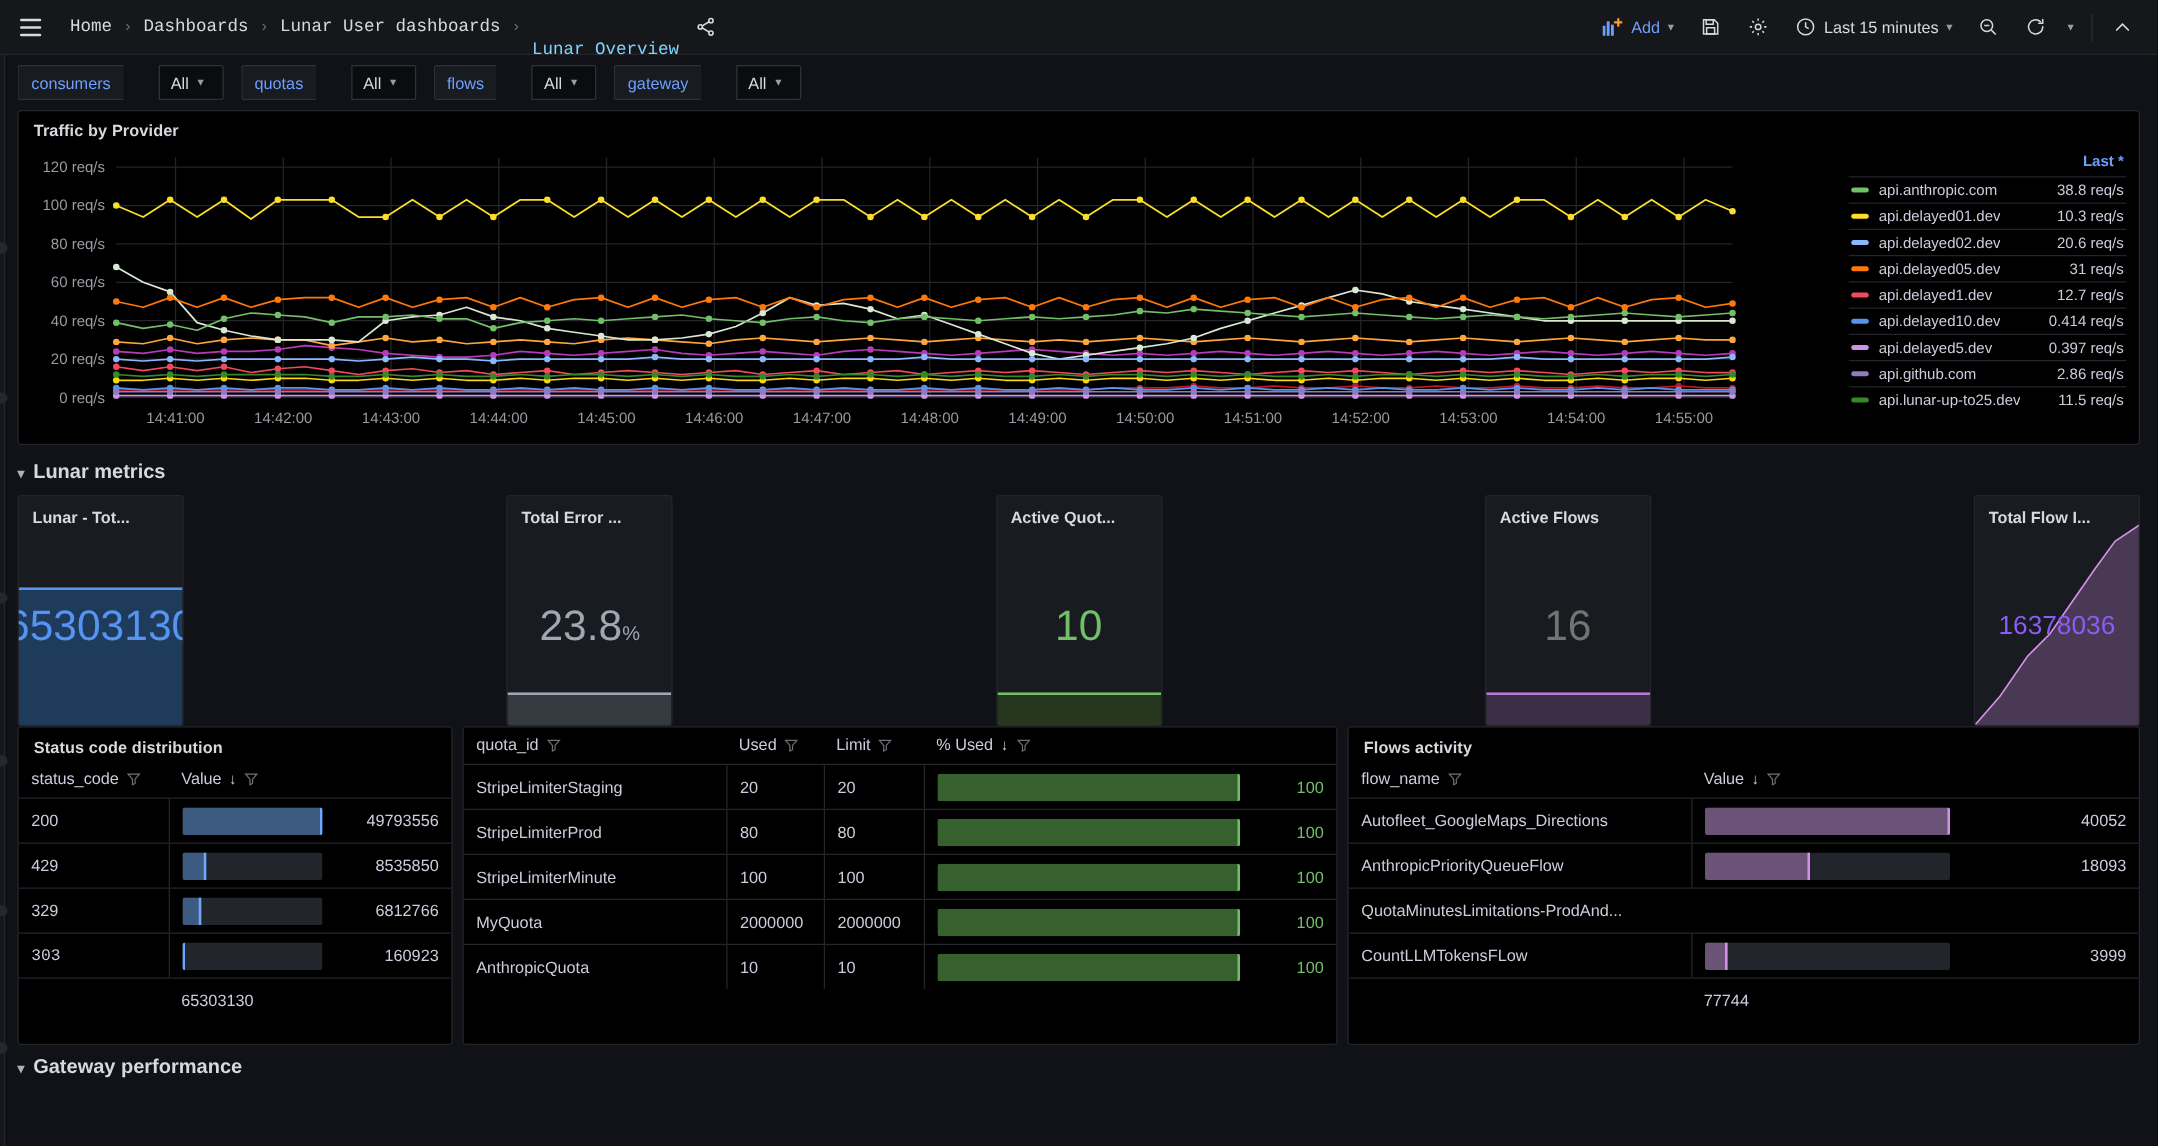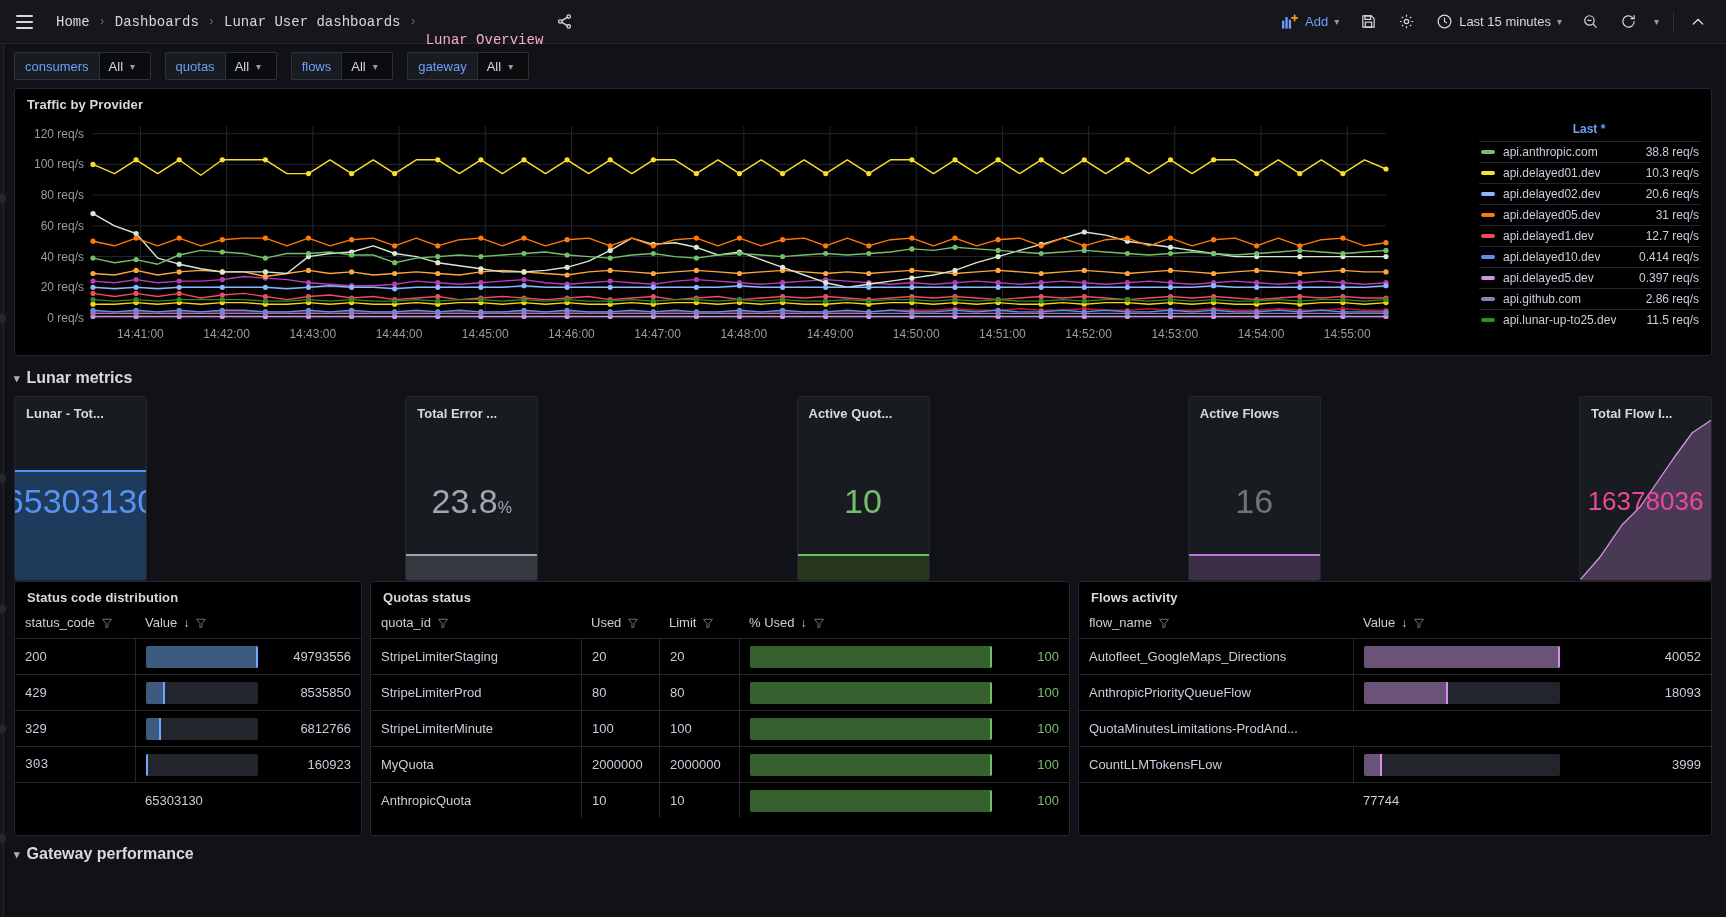--- a/index.html
+++ b/index.html
@@ -19,37 +19,37 @@
     border-bottom: 1px solid #24262b;
     display: flex; align-items: center;
     padding: 0 14px 0 10px;
     position: relative;
   }
   .hamburger { width: 28px; height: 28px; display:flex; flex-direction:column;
     justify-content:center; align-items:center; gap:4px; cursor:pointer; border-radius:3px; }
   .hamburger span { display:block; width:17px; height:2px; background:#d8d9de; border-radius:1px; }
   .crumbs { display:flex; align-items:center; gap:9px; margin-left: 18px; font-family: Liberation Mono, monospace; }
   .crumb { color:#d8d9de; font-size:14px; cursor:pointer; }
-  .crumb.current { color:#f9a8d4; cursor:default;margin-top:36px; }
+  .crumb.current { color:#7dd3fc; cursor:default;margin-top:36px; }
   .crumb-sep { color:#6e6f78; font-size:12px; }
   .share-icon { margin-left:13px; width:18px; height:18px; color:#d8d9de; cursor:pointer; display:flex; align-items:center;}
   .top-right { margin-left:auto; display:flex; align-items:center; gap:4px; }
   .tb-btn {
     height:30px; display:flex; align-items:center; gap:6px;
     padding:0 8px; border-radius:3px; color:#d8d9de; cursor:pointer;
     font-size:13px; background:transparent; border:none;
   }
   .tb-btn.addbtn { color:#6e9fff; font-weight:500; }
   .tb-sep { width:1px; height:22px; background:#2c2f36; margin:0 6px; }
   .icon-sq { width:18px; height:18px; display:inline-flex; align-items:center; justify-content:center; }
   .chev { font-size:10px; color:#9a9aa3; }
 
   
   .varbar { height:44px; display:flex; align-items:center; padding:0 14px; gap:0; }
-  .varbar .vargroup { display:flex; align-items:center; margin-right:14px; }
+  .varbar .vargroup { display:flex; align-items:center; margin-right:14px;gap:28px; }
   .var-label {
     height:28px; display:flex; align-items:center; padding:0 10px;
     background:#181b1f; border:1px solid #2c3235; border-right:none;
     border-radius:2px 0 0 2px; color:#6e9fff; font-size:13px; cursor:pointer;
   }
   .var-value {
     height:28px; display:flex; align-items:center; gap:7px; padding:0 9px;
     background:#0b0c0e; border:1px solid #2c3235; border-radius:0 2px 2px 0;
     color:#d8d9de; font-size:13px; cursor:pointer; min-width:52px;
   }
@@ -63,21 +63,21 @@
   .panel-title {
     font-size:13px; font-weight:600; color:#d8d9de;
     padding:8px 10px 4px 12px; letter-spacing:.1px;
   }
 
   
   .ts-panel { height:268px; margin-bottom:4px; }
   .ts-body { flex:1; display:flex; min-height:0; }
   .ts-plot { flex:1; position:relative; min-width:0; }
   .ts-legend { width:238px; padding:4px 10px 0 6px; overflow:hidden; font-size:12px; }
-  .legend-head { text-align:center; color:#6e9fff; font-weight:600; padding:2px 2px 5px 0; font-size:12px; }
+  .legend-head { text-align:right; color:#6e9fff; font-weight:600; padding:2px 2px 5px 0; font-size:12px; }
   .legend-row {
     display:flex; align-items:center; gap:8px;
     border-top:1px solid #23252a; padding:3px 2px;
   }
   .legend-swatch { width:14px; height:4px; border-radius:2px; flex:none; }
   .legend-name { color:#ccccdc; white-space:nowrap; overflow:hidden; text-overflow:ellipsis; }
   .legend-val { margin-left:auto; color:#ccccdc; white-space:nowrap; }
 
   
   .section-row {
@@ -884,21 +884,21 @@
     </div>
   </div>
   <div class="stat-slot" style="justify-content:flex-end; flex:0 0 auto;">
     <div class="stat-panel">
       <div class="stat-title">Total Flow I...</div>
       <svg class="stat-spark" width="133" height="185" viewBox="0 0 133 185" style="position:absolute;inset:0;z-index:1">
         <path d="M0 183 L20 160 L42 128 L60 110 L78 84 L96 58 L112 36 L133 22 L133 185 L0 185 Z" fill="#4a3955"></path>
         <path d="M0 183 L20 160 L42 128 L60 110 L78 84 L96 58 L112 36 L133 22" fill="none" stroke="#d68fe8" stroke-width="1.3"></path>
       </svg>
       <div class="stat-value-wrap">
-          <div class="stat-value" id="stat-val-4" style="font-size: 26px; color: #ec4899;">16378036</div>
+          <div class="stat-value" id="stat-val-4" style="font-size: 21px; color: #8b5cf6;">16378036</div>
         </div>
     </div>
   </div>
 </div>
 
 <div class="table-row">
 
   <div class="panel tbl-panel" style="width:348px">
     <div class="panel-title">Status code distribution</div>
     <div class="tbl-head">
@@ -962,21 +962,20 @@
           </div>
         </div>
       </div>
     <div class="tbl-footer">
       <div class="td" style="width:120px"></div>
       <div class="td" style="flex:1">65303130</div>
     </div>
   </div>
 
   <div class="panel tbl-panel" style="width:700px">
-    <div class="panel-title">Quotas status</div>
     <div class="tbl-head">
       <div class="th" style="width:210px">
         <span>quota_id</span>
         <svg class="funnel" width="12" height="12" viewBox="0 0 16 16" fill="none" stroke="#ccccdc" stroke-width="1.3">
             <path d="M2 3h12l-4.6 5.4V13l-2.8 1.4V8.4z"></path>
           </svg>
       </div>
       <div class="th" style="width:78px">
         <span>Used</span>
         <svg class="funnel" width="12" height="12" viewBox="0 0 16 16" fill="none" stroke="#ccccdc" stroke-width="1.3">

